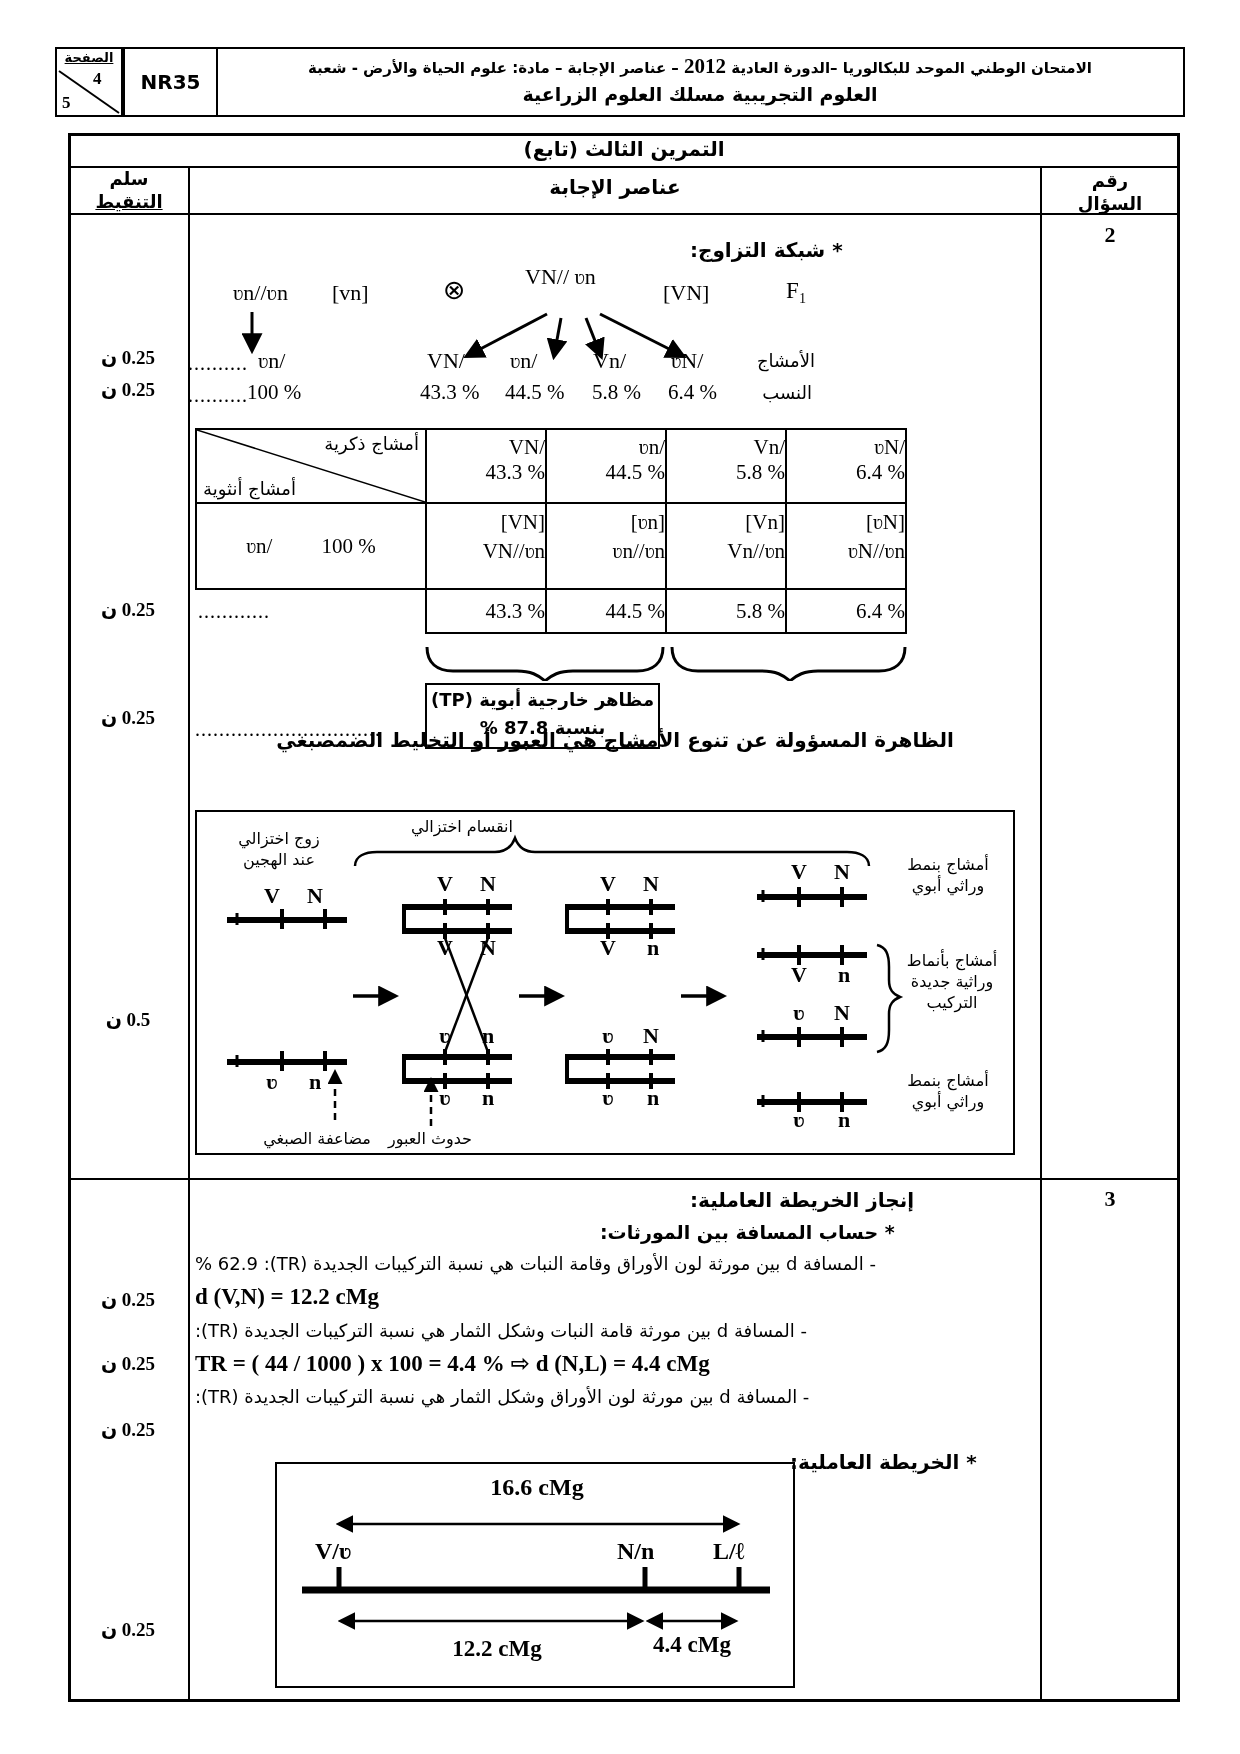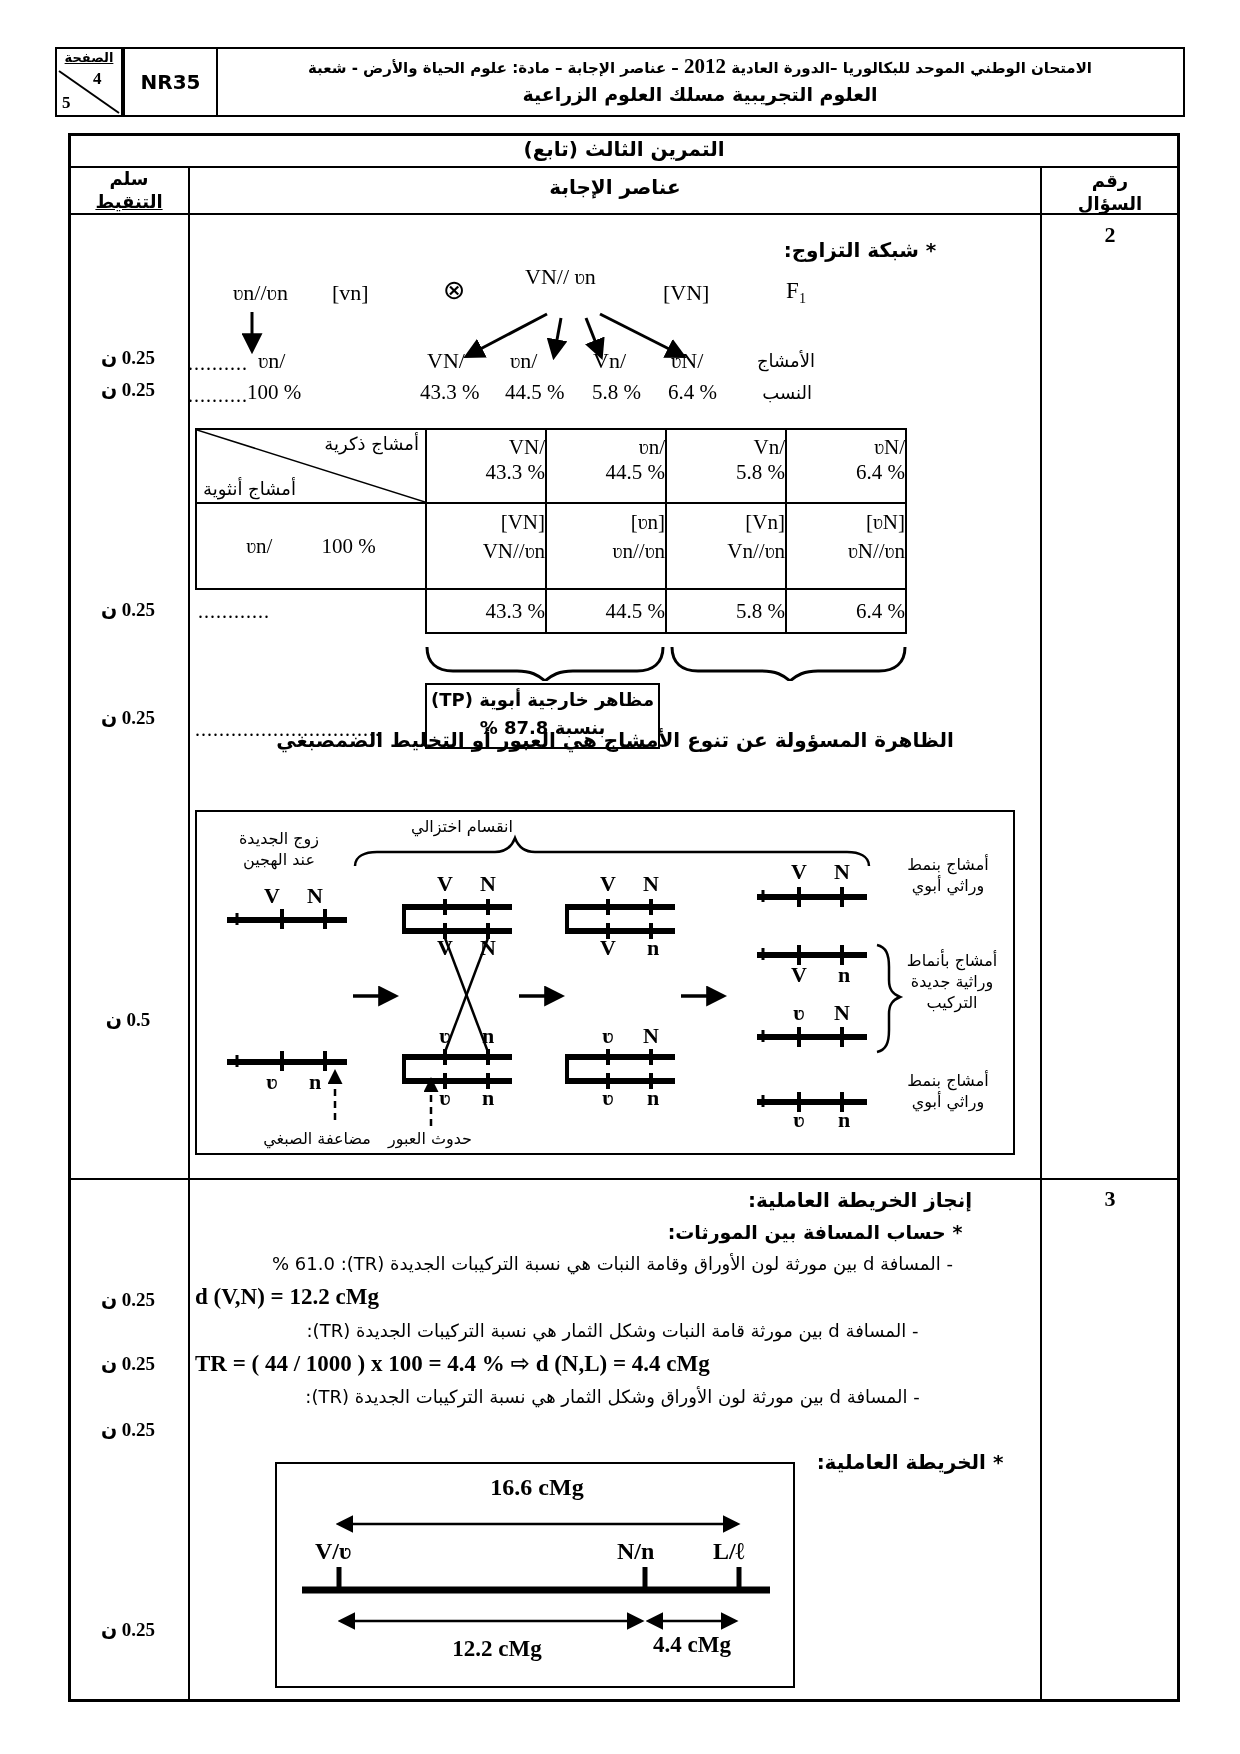--- a/index.html
+++ b/index.html
@@ -5,21 +5,21 @@
   *{margin:0;padding:0;box-sizing:border-box}
   html,body{background:#fff}
   body{width:1240px;height:1754px;position:relative;color:#000;
        font-family:"DejaVu Sans",sans-serif}
   .abs{position:absolute}
   .b{font-weight:bold}
   .ser{font-family:"Liberation Serif","DejaVu Sans",serif}
   .ar{direction:rtl}
   .ltr{direction:ltr;text-align:left}
   .ctr{text-align:center}
-  .rt{text-align:center}
+  .rt{text-align:left}
   .line{position:absolute;background:#000}
   .frame{position:absolute;border:3px solid #000;background:transparent}
   .box2{position:absolute;border:2px solid #000}
   .cell{position:absolute;border:2px solid #000;text-align:right}
   svg{display:block}
   .dl{position:absolute;width:24px;text-align:center;font-weight:bold;
       font-family:"Liberation Serif","DejaVu Sans",serif;font-size:22px;line-height:24px}
   .dlabel{position:absolute;direction:rtl;text-align:center;font-size:16px;line-height:21px}
 </style>
 </head>
@@ -249,21 +249,21 @@
         <line x1="645" y1="215" x2="645" y2="235" stroke-width="4"></line>
         <line x1="560" y1="290" x2="670" y2="290" stroke-width="6"></line>
         <line x1="566" y1="283" x2="566" y2="295" stroke-width="3"></line>
         <line x1="602" y1="280" x2="602" y2="300" stroke-width="4"></line>
         <line x1="645" y1="280" x2="645" y2="300" stroke-width="4"></line>
       </g>
       <path d="M680,133 C689,135 692,142 692,155 L692,168 C692,178 696,182 703,185 C696,188 692,192 692,202 L692,218 C692,231 689,238 680,240" fill="none" stroke="#000" stroke-width="2.5"></path>
     </svg>
 
     <div class="dlabel" style="left:12px;top:16px;width:140px">
-      <div>زوج الجديدة</div>
+      <div>زوج اختزالي</div>
       <div>عند الهجين</div>
     </div>
     <div class="dlabel" style="left:195px;top:4px;width:140px">انقسام اختزالي</div>
 
     <span class="dl" style="left:63px;top:72px">V</span>
     <span class="dl" style="left:106px;top:72px">N</span>
     <span class="dl" style="left:63px;top:258px">ʋ</span>
     <span class="dl" style="left:106px;top:258px">n</span>
 
     <span class="dl" style="left:236px;top:60px">V</span>
@@ -305,21 +305,21 @@
     <div class="dlabel" style="left:690px;top:258px;width:122px">
       <div>أمشاج بنمط</div>
       <div>وراثي أبوي</div>
     </div>
     <div class="dlabel" style="left:178px;top:316px;width:110px">حدوث العبور</div>
     <div class="dlabel" style="left:62px;top:316px;width:116px">مضاعفة الصبغي</div>
   </div>
 
   <div class="abs ar b rt" style="left:690px;top:1188px;width:340px;font-size:20px">إنجاز الخريطة العاملية:</div>
   <div class="abs ar b rt" style="left:600px;top:1221px;width:430px;font-size:19px">* حساب المسافة بين المورثات:</div>
-  <div class="abs ar rt" style="left:195px;top:1253px;width:835px;font-size:18px">- المسافة d بين مورثة لون الأوراق وقامة النبات هي نسبة التركيبات الجديدة (TR): 61.0 %</div>
+  <div class="abs ar rt" style="left:195px;top:1253px;width:835px;font-size:18px">- المسافة d بين مورثة لون الأوراق وقامة النبات هي نسبة التركيبات الجديدة (TR): 62.9 %</div>
   <div class="abs ser b ltr" style="left:195px;top:1284px;font-size:23px">d (V,N) = 12.2 cMg</div>
   <div class="abs ar rt" style="left:195px;top:1320px;width:835px;font-size:18px">- المسافة d بين مورثة قامة النبات وشكل الثمار هي نسبة التركيبات الجديدة (TR):</div>
   <div class="abs ser b ltr" style="left:195px;top:1350px;font-size:23px">TR = ( 44 / 1000 ) x 100 = 4.4 %   ⇨  d (N,L) = 4.4 cMg</div>
   <div class="abs ar rt" style="left:195px;top:1386px;width:835px;font-size:18px">- المسافة d بين مورثة لون الأوراق وشكل الثمار هي نسبة التركيبات الجديدة (TR):</div>
   <div class="abs ar b rt" style="left:790px;top:1450px;width:240px;font-size:20px">* الخريطة العاملية:</div>
 
   <div class="box2" style="left:275px;top:1462px;width:520px;height:226px">
     <svg width="516" height="222" viewBox="0 0 516 222" style="position:absolute;left:0;top:0">
       <defs>
         <marker id="mm" viewBox="0 0 10 10" refX="8" refY="5" markerWidth="7" markerHeight="7" orient="auto-start-reverse">

